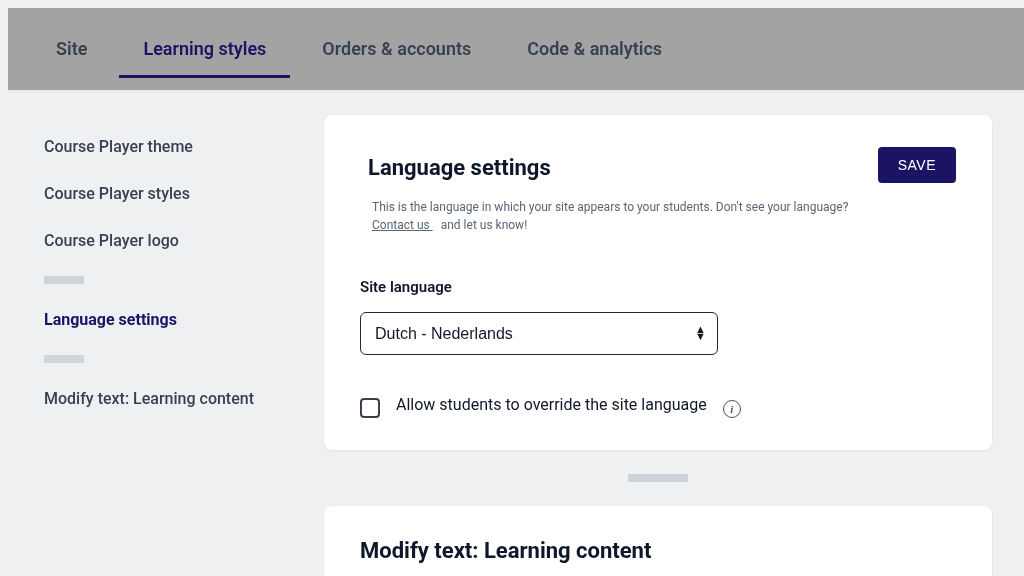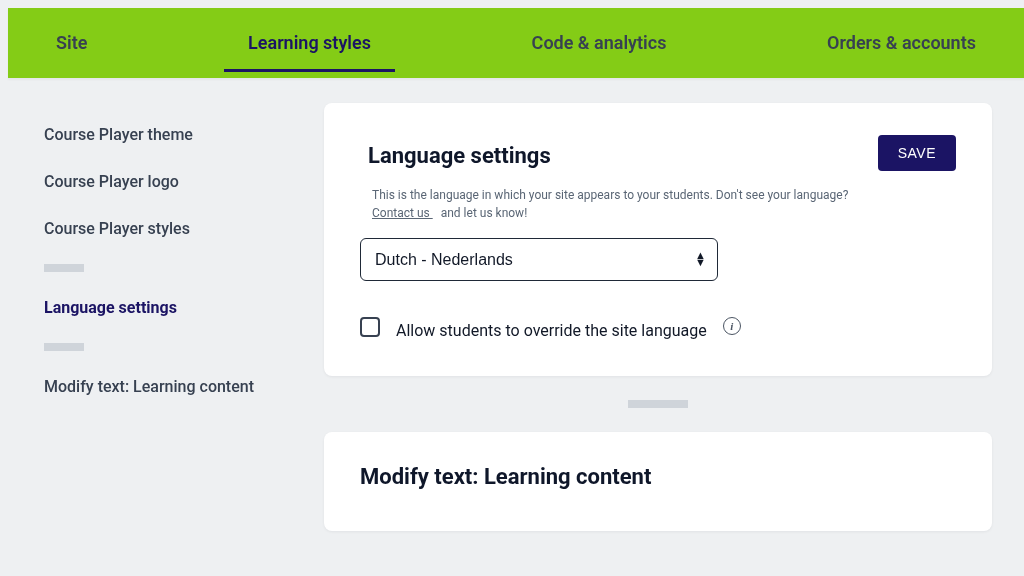--- a/index.html
+++ b/index.html
@@ -5,27 +5,26 @@
   * { box-sizing: border-box; margin: 0; padding: 4px; }
   body {
     font-family: -apple-system, BlinkMacSystemFont, "Segoe UI", Roboto, Helvetica, Arial, sans-serif;
     background: #eef0f2;
     color: #1a1a2e;
     width: 1024px;
     height: 576px;
     overflow: hidden;
   }
   .topnav {
-    background: #84cc16;
+    background: #a3a3a3;
     border-bottom: 1px solid #e5e7eb;
     box-shadow: 0 1px 2px rgba(0,0,0,0.04);
     display: flex;
-    padding: 6px 24px;
+    padding: 12px 24px;
     gap: 8px;
-    justify-content: space-between;
   }
   .topnav .tab {
     padding: 18px 24px 16px;
     font-size: 18px;
     font-weight: 600;
     color: #374151;
     cursor: pointer;
     border-bottom: 3px solid transparent;
   }
   .topnav .tab.active {
@@ -129,21 +128,21 @@
     right: 12px;
     top: 50%;
     transform: translateY(-50%);
     pointer-events: none;
     font-size: 11px;
     color: #111827;
     line-height: 0.7;
   }
   .checkbox-row {
     display: flex;
-    align-items: flex-start;
+    align-items: flex-end;
     gap: 12px;
     margin-top: 28px;
     font-size: 16px;
     color: #111827;
   }
   .checkbox-row input[type="checkbox"] {
     width: 20px;
     height: 20px;
     border: 2px solid #374151;
     border-radius: 4px;
@@ -170,47 +169,48 @@
     background: #cfd4da;
     margin: 0 auto 24px auto;
   }
 </style>
 </head>
 <body>
 
 <nav class="topnav">
   <div class="tab">Site</div>
   <div class="tab active">Learning styles</div>
+  <div class="tab">Orders &amp; accounts</div>
   <div class="tab">Code &amp; analytics</div>
-  <div class="tab">Orders &amp; accounts</div>
 </nav>
 
 <div class="layout">
   <aside class="sidebar">
     <div class="side-item">Course Player theme</div>
+    <div class="side-item">Course Player styles</div>
     <div class="side-item">Course Player logo</div>
-    <div class="side-item">Course Player styles</div>
     <div class="divider"></div>
     <div class="side-item active">Language settings</div>
     <div class="divider"></div>
     <div class="side-item">Modify text: Learning content</div>
   </aside>
 
   <main class="main">
     <div class="card">
       <div class="card-header">
         <div>
           <h2>Language settings</h2>
           <p class="desc">
             <span>This is the language in which your site appears to your students. Don't see your language? </span><a href="#" class="link">Contact us </a><span>and let us know!</span>
           </p>
         </div>
         <button class="save-btn">SAVE</button>
       </div>
 
+      <label class="field-label">Site language</label>
       <div class="select-wrap">
         <select>
           <option>Dutch - Nederlands</option>
         </select>
         <span class="chevrons">▲<br>▼</span>
       </div>
 
       <div class="checkbox-row">
         <input type="checkbox" style="">
         <span>Allow students to override the site language</span>

